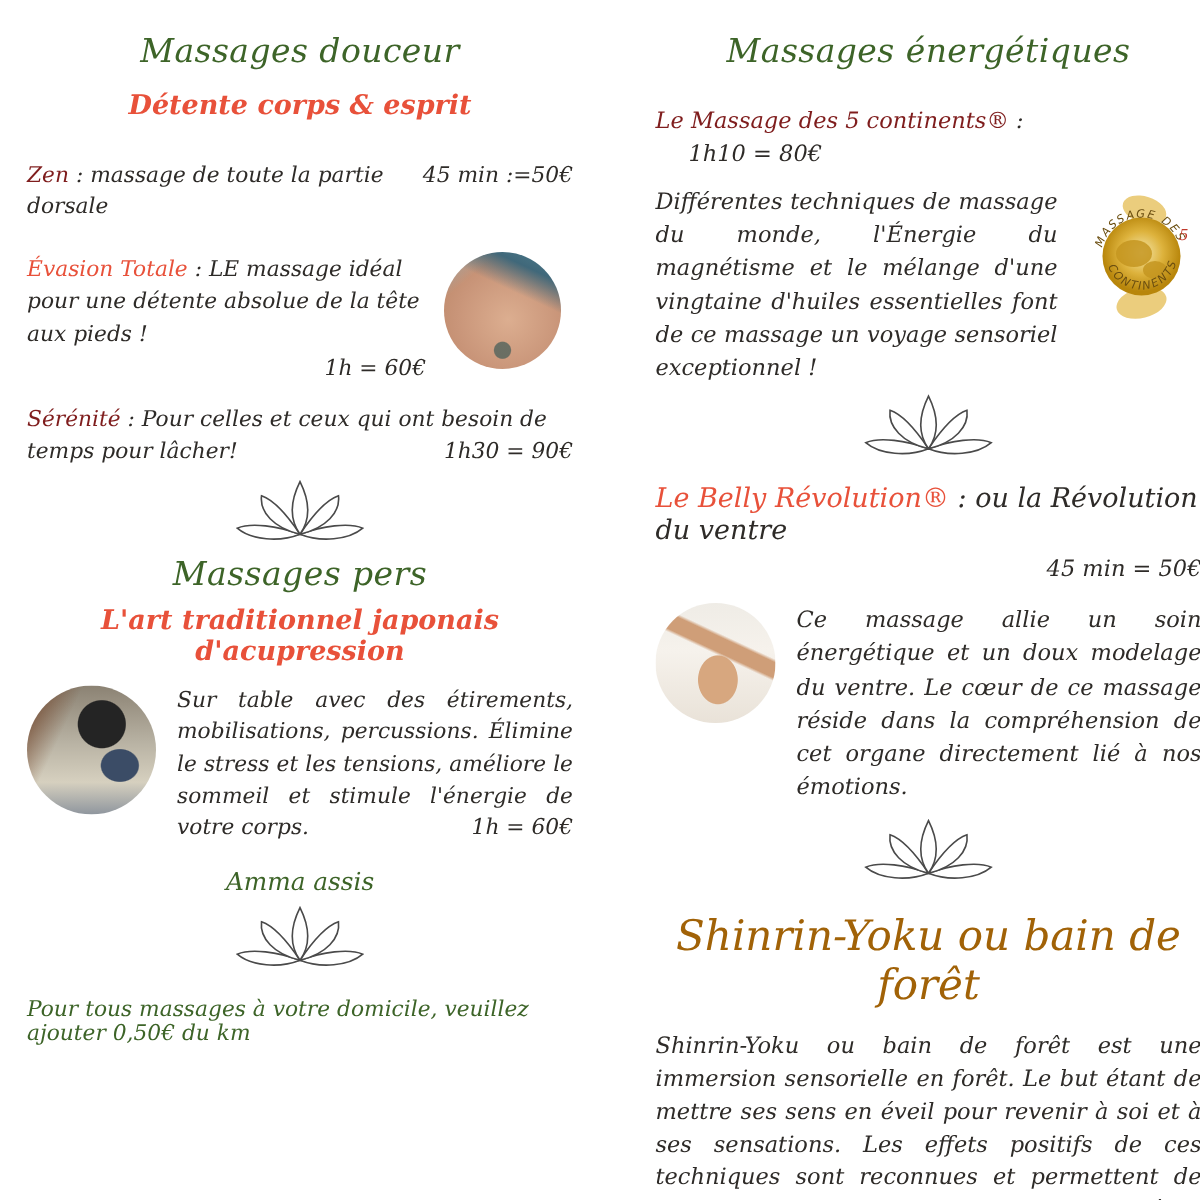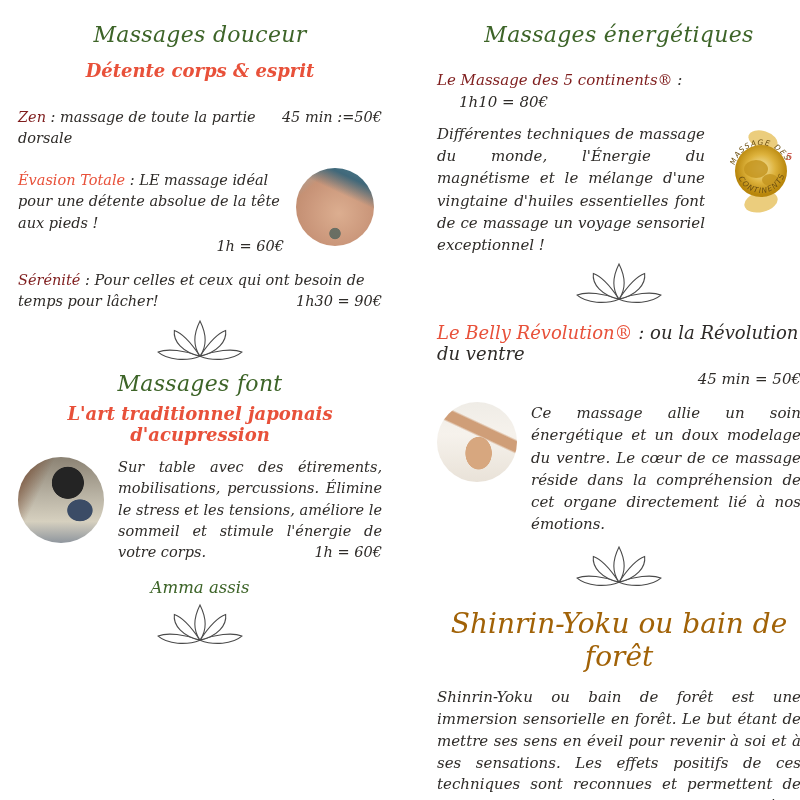--- a/index.html
+++ b/index.html
@@ -91,38 +91,39 @@
     </div>
 
     <svg class="lotus" width="96" height="54" viewBox="0 0 140 80" fill="#ffffff" stroke="#4a4a4a" stroke-width="1.6">
       <path d="M70 58 C48 50, 22 46, 8 52 C22 64, 50 66, 70 58 Z"></path>
       <path d="M70 58 C92 50, 118 46, 132 52 C118 64, 90 66, 70 58 Z"></path>
       <path d="M70 58 C58 40, 44 24, 32 20 C30 36, 44 52, 70 58 Z"></path>
       <path d="M70 58 C82 40, 96 24, 108 20 C110 36, 96 52, 70 58 Z"></path>
       <path d="M70 6 C60 26, 60 44, 70 58 C80 44, 80 26, 70 6 Z"></path>
     </svg>
 
-    <h1 class="h-main" style="margin-top:0;">Massages font</h1>
+    <h1 class="h-main" style="margin-top:0;">Massages pers</h1>
     <h2 class="h-sub" style="margin-top:7px;">L'art traditionnel japonais d'acupression</h2>
 
     <div class="amma-row body-txt">
       <div class="photo ph-amma-table"></div>
       <p class="txt just"><span>Sur table avec des étirements, mobilisations, percussions. Élimine le stress et les tensions, améliore le sommeil et stimule l'énergie de votre corps.</span><span class="fl price">1h = 60€</span></p>
     </div>
 
     <h3 class="h-small">Amma assis</h3>
 
     <svg class="lotus" width="96" height="54" viewBox="0 0 140 80" fill="#ffffff" stroke="#4a4a4a" stroke-width="1.6">
       <path d="M70 58 C48 50, 22 46, 8 52 C22 64, 50 66, 70 58 Z"></path>
       <path d="M70 58 C92 50, 118 46, 132 52 C118 64, 90 66, 70 58 Z"></path>
       <path d="M70 58 C58 40, 44 24, 32 20 C30 36, 44 52, 70 58 Z"></path>
       <path d="M70 58 C82 40, 96 24, 108 20 C110 36, 96 52, 70 58 Z"></path>
       <path d="M70 6 C60 26, 60 44, 70 58 C80 44, 80 26, 70 6 Z"></path>
     </svg>
 
+    <div class="domicile">Pour tous massages à votre domicile, veuillez ajouter 0,50€ du km</div>
 
   </div>
 
   <div class="col col-right">
     <h1 class="h-main">Massages énergétiques</h1>
 
     <div class="cont-name">
       <span class="u-green">Le Massage des 5 continents®</span><span> :</span>
     </div>
     <div class="cont-tag row-between">

